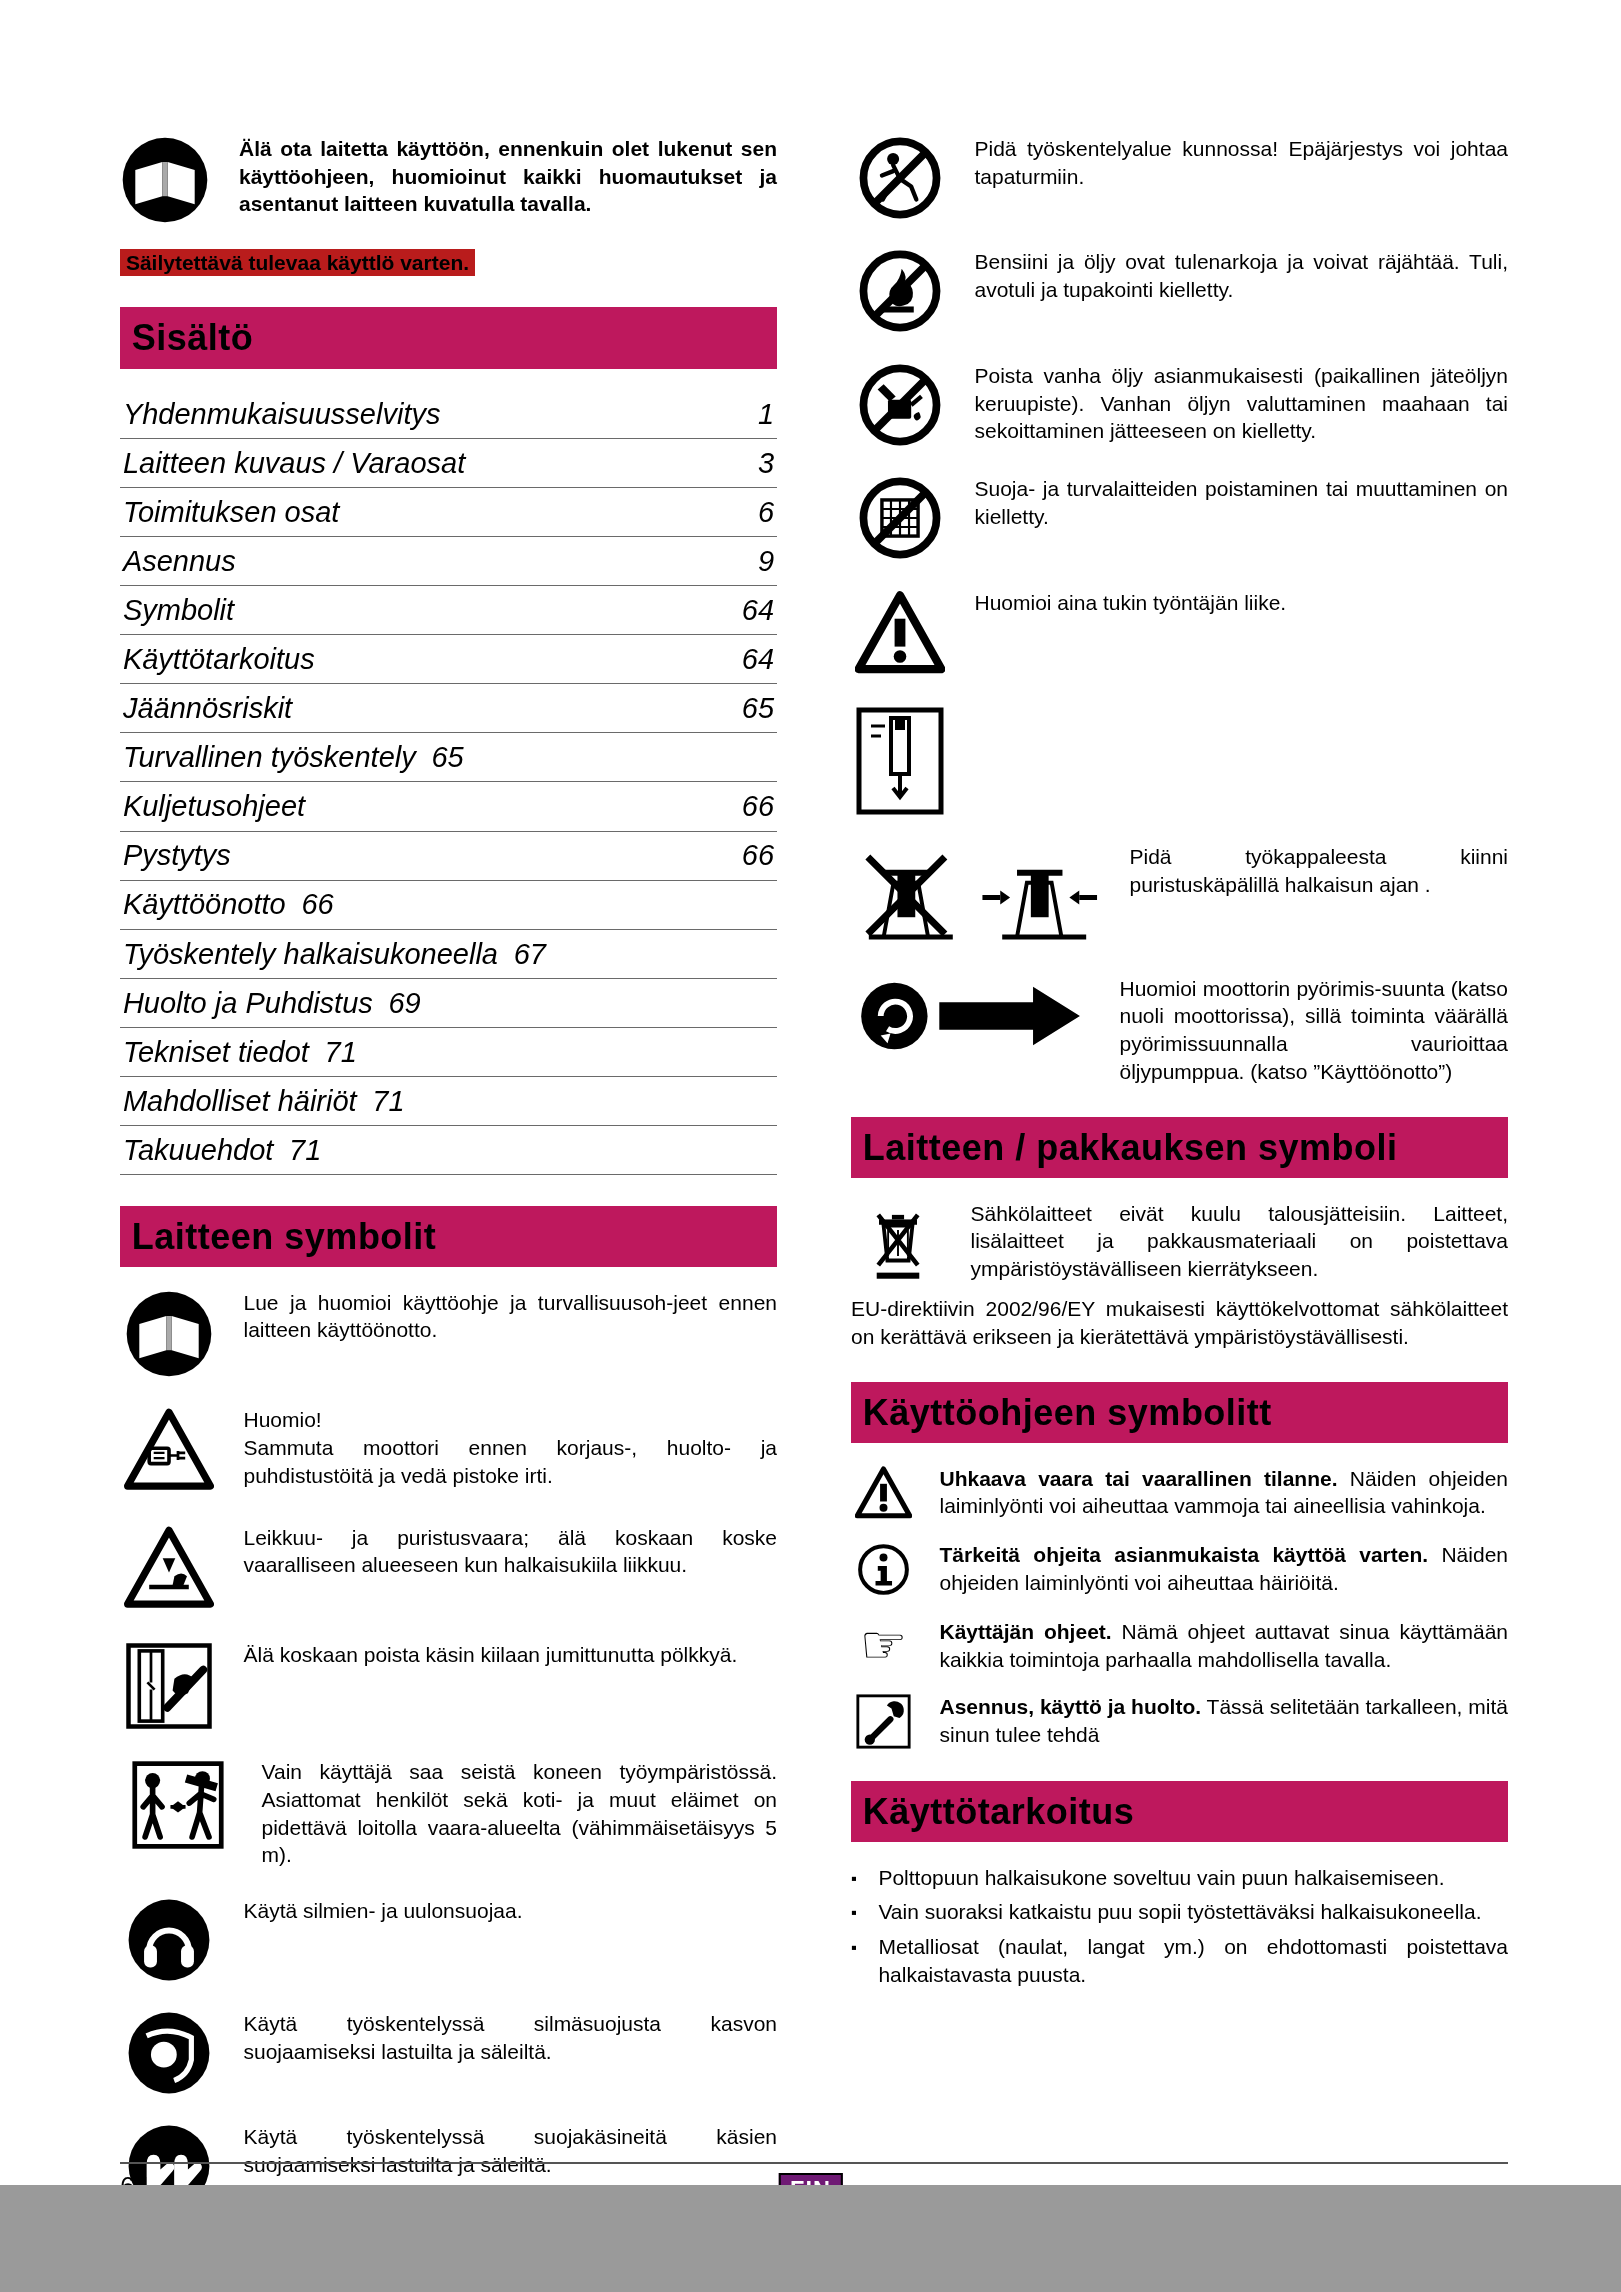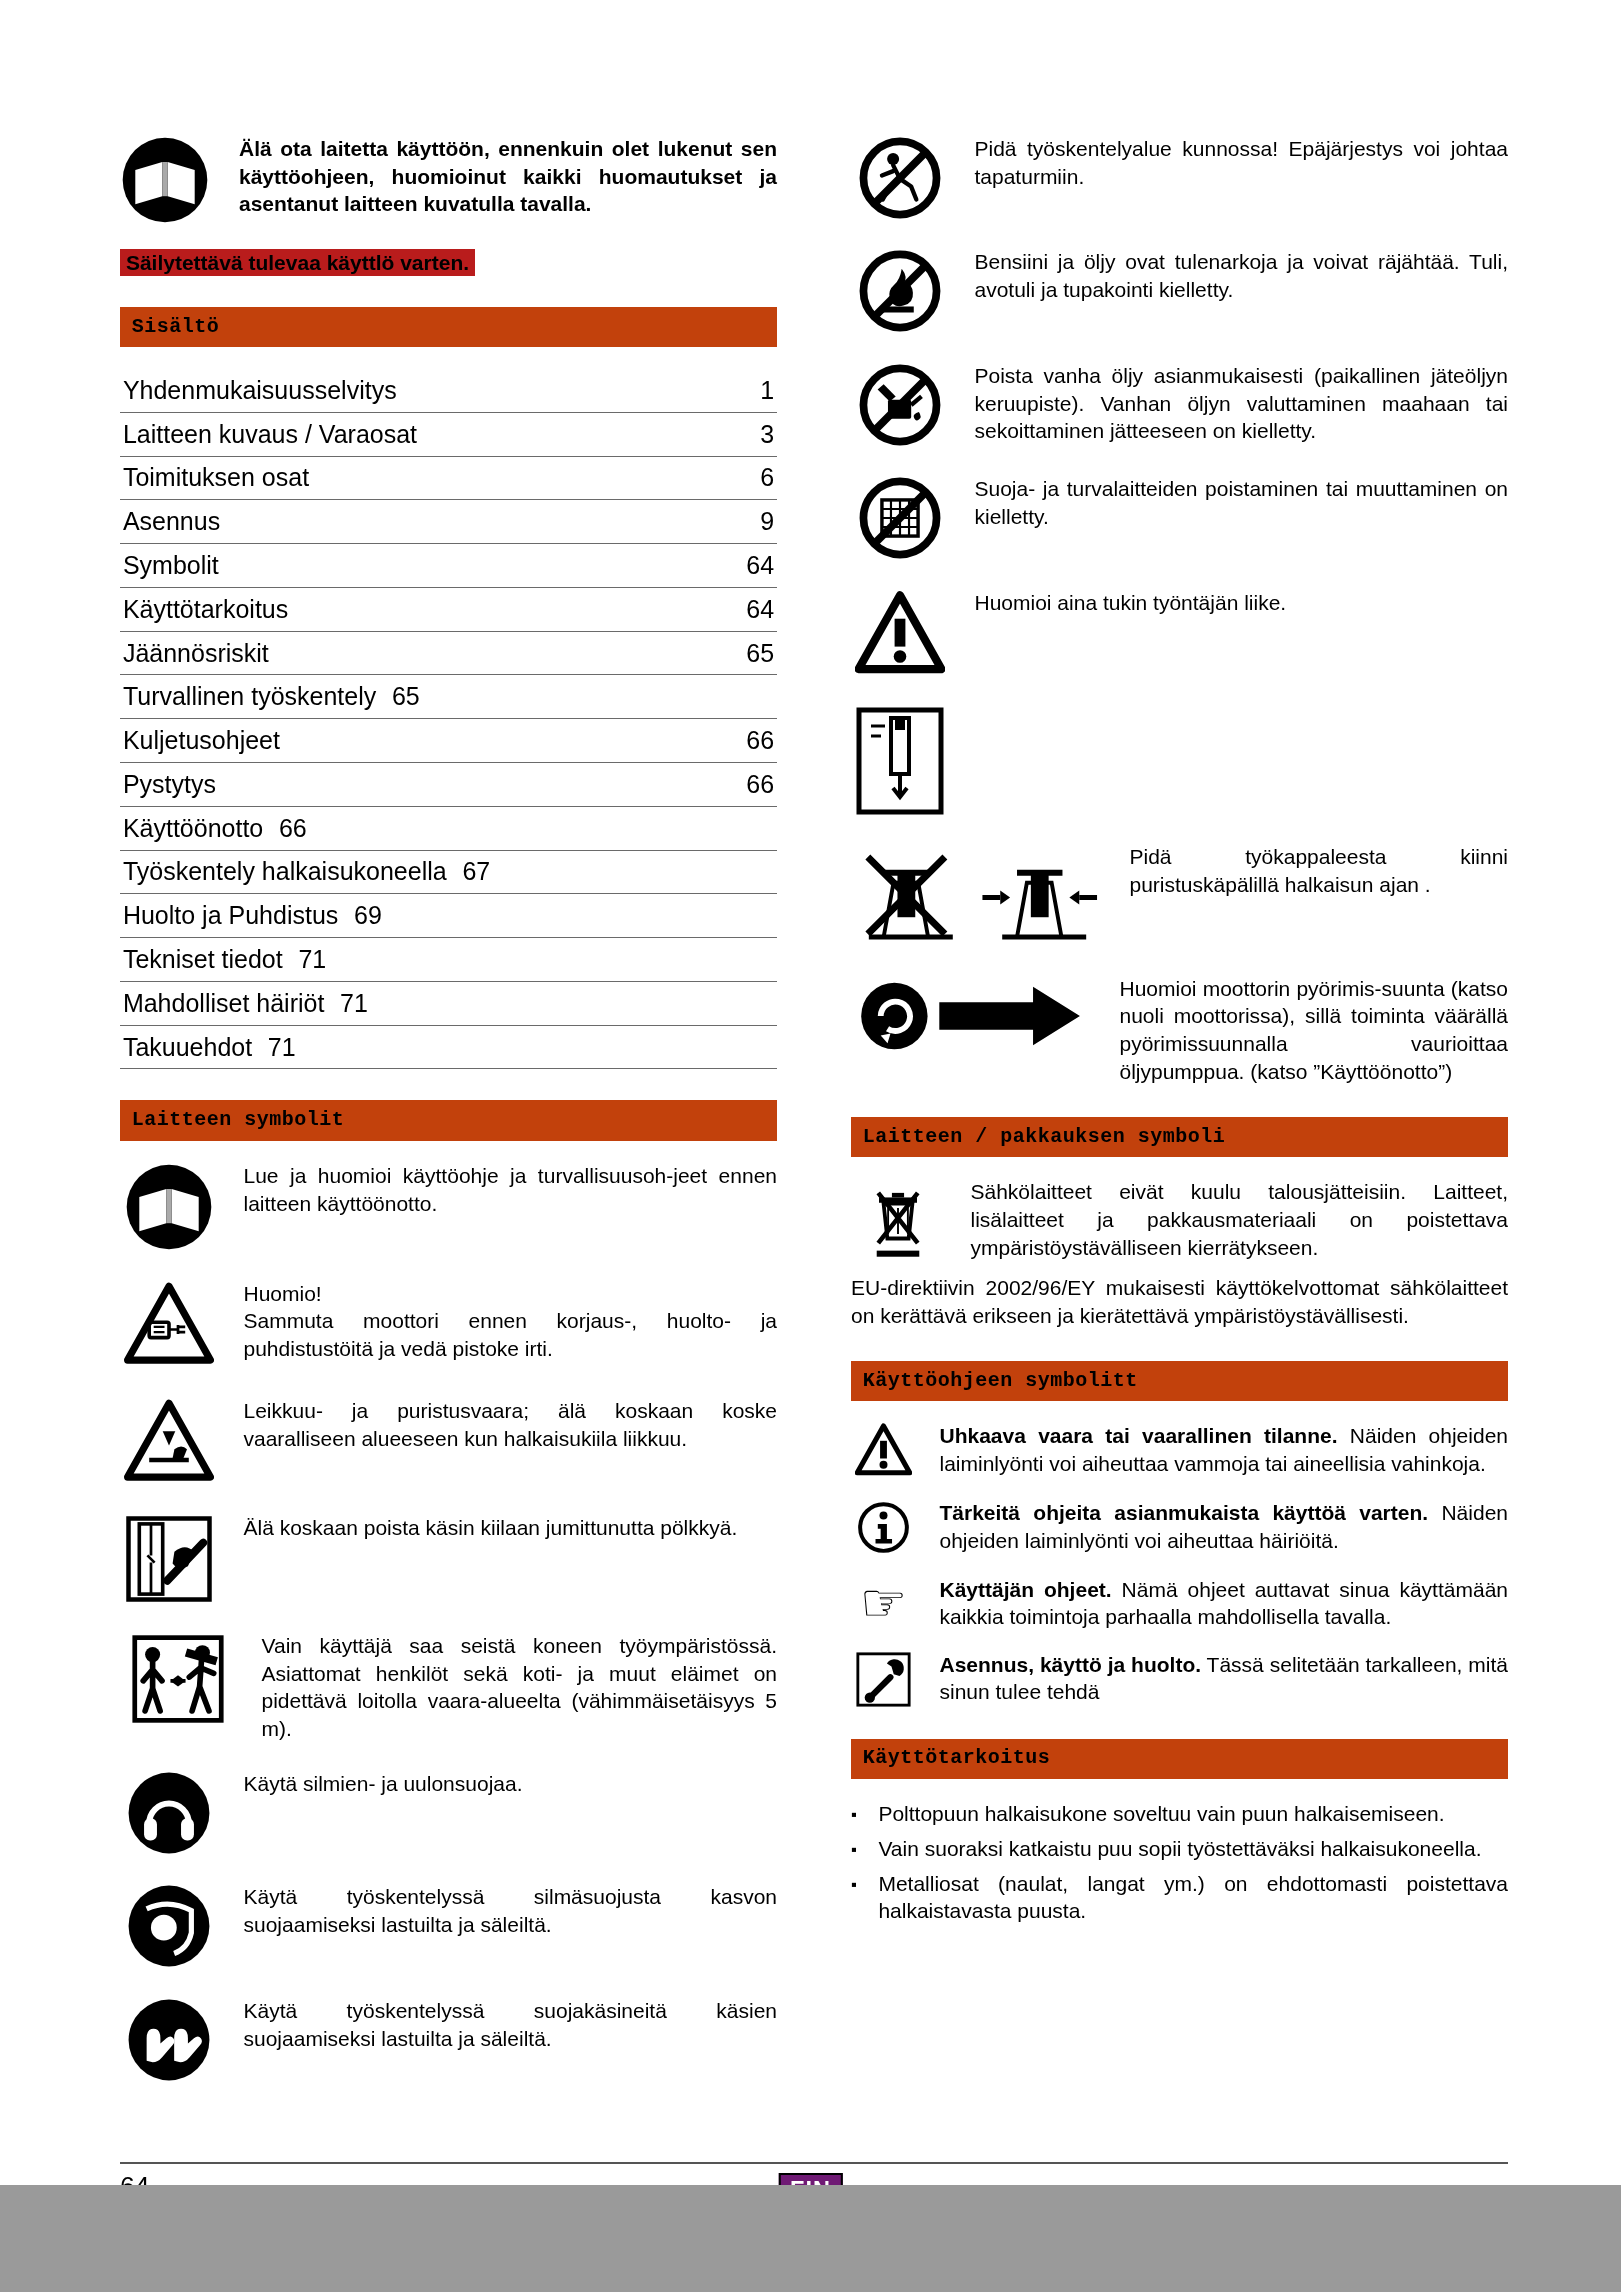--- a/index.html
+++ b/index.html
@@ -7,34 +7,34 @@
   .page {
     width:1621px; height:2185px; margin:0 auto; background:#ffffff;
     position:relative; overflow:hidden; color:#000;
     font-family:"Liberation Sans", sans-serif;
   }
   .cols { position:absolute; top:135px; left:120px; width:1388px; display:flex; gap:74px; }
   .col { width:657px; font-size:21px; line-height:1.32; }
   .just { text-align:justify; margin:0; }
 
   .hbar {
-    background:#c2410c; font-size:20px; font-weight:bold;
-    padding:6.9px 11.8px; margin:31px 0 21.6px 0; letter-spacing:0.5px;font-family:Liberation Mono, monospace;
+    background:#be185d; font-size:36px; font-weight:bold;
+    padding:6.9px 11.8px; margin:31px 0 21.6px 0; letter-spacing:0.5px;
   }
 
   .intro { display:flex; gap:29px; margin-bottom:23.5px; }
   .intro .ic { flex:0 0 90px; }
   .intro p { font-weight:bold; }
 
   .keep { margin:3.9px 0 13.7px 0; }
   .keep span { background:#b91c1c; font-weight:bold; padding:2px 5.9px; }
 
   .toc { margin-top:3.9px; }
   .toc-row { display:flex; justify-content:space-between; align-items:baseline;
-             border-bottom:1px solid #6a6a6a; padding:4.9px 2.9px; font-size:25px; }
+             border-bottom:1px solid #6a6a6a; padding:4.9px 2.9px; font-size:29px;font-style:italic; }
   .toc-row.inline { justify-content:flex-start; gap:15.7px; }
 
   .sym-row { display:flex; gap:25.5px; margin-bottom:27.4px; align-items:flex-start; }
   .sym-row .txt { flex:1; }
   .ic { display:flex; justify-content:center; align-items:flex-start; }
   .ic svg { display:block; }
   .icl { flex:0 0 98px; }
   .icr { flex:0 0 98px; }
   .ic-clamp { flex:0 0 253px; }
   .ic-rot { flex:0 0 243px; }

